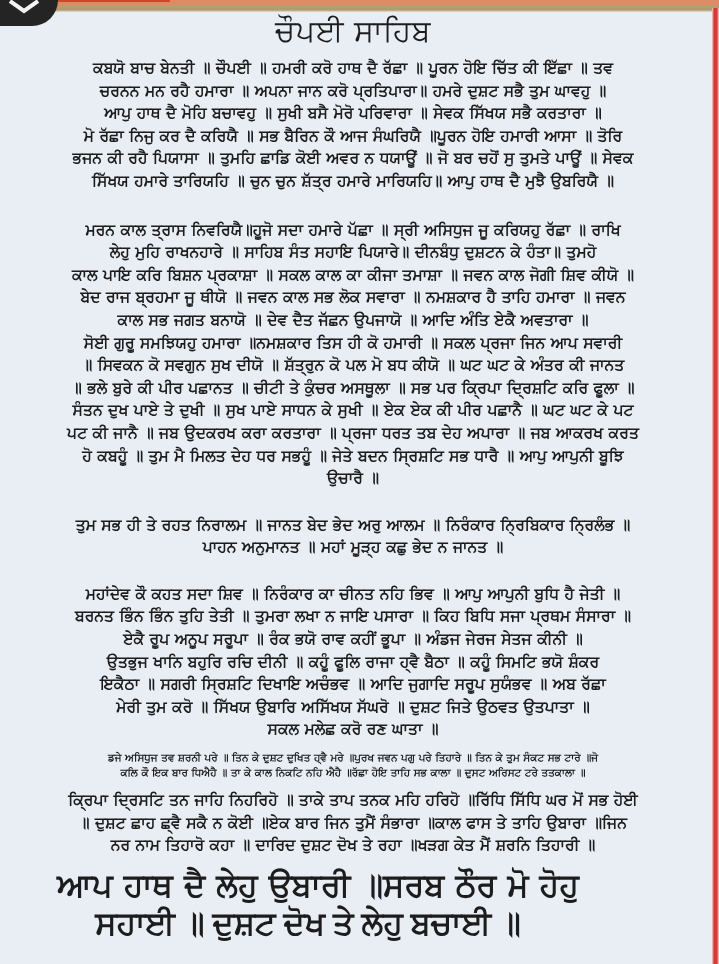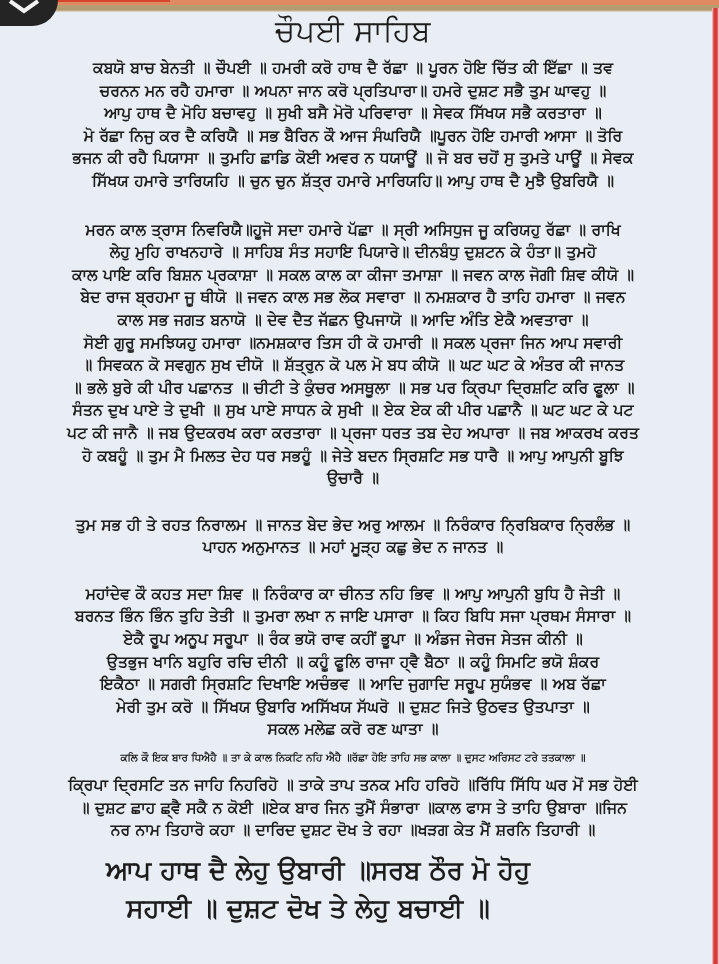--- a/index.html
+++ b/index.html
@@ -79,28 +79,28 @@
     .gap-small { height: 6px; }
     .gap-med { height: 8px; }
     .stanza-small {
       font-size: 10.4px;
       font-weight: bold;
       line-height: 15px;
       margin: 4px 0 4px 0;
     }
     .stanza-small .line { display:block; white-space: nowrap; }
     .closing {
-      font-size: 26px;
+      font-size: 32px;
       font-weight: bold;
       line-height: 38px;
       margin-top: 0;
     }
     .closing .line { display:block; white-space: nowrap; }
     .closing .line-1 { padding-right: 70px; }
-    .closing .line-2 { padding-right: 90px; }
+    .closing .line-2 { padding-right: 90px; font-family: Liberation Serif, serif; }
   </style>
 </head>
 <body>
 
 <div class="top-bar"></div>
 <div class="top-bar-red"></div>
 <div class="chevron-tab">
   <svg width="34" height="16" viewBox="0 0 34 16">
     <polyline points="3,1 17,11 31,1" fill="none" stroke="#f3f3f3" stroke-width="4"></polyline>
   </svg>
@@ -149,20 +149,21 @@
     <span class="line">ਮਹਾਂਦੇਵ ਕੌ ਕਹਤ ਸਦਾ ਸ਼ਿਵ ॥ ਨਿਰੰਕਾਰ ਕਾ ਚੀਨਤ ਨਹਿ ਭਿਵ ॥ ਆਪੁ ਆਪੁਨੀ ਬੁਧਿ ਹੈ ਜੇਤੀ ॥</span>
     <span class="line">ਬਰਨਤ ਭਿੰਨ ਭਿੰਨ ਤੁਹਿ ਤੇਤੀ ॥ ਤੁਮਰਾ ਲਖਾ ਨ ਜਾਇ ਪਸਾਰਾ ॥ ਕਿਹ ਬਿਧਿ ਸਜਾ ਪ੍ਰਥਮ ਸੰਸਾਰਾ ॥</span>
     <span class="line">ਏਕੈ ਰੂਪ ਅਨੂਪ ਸਰੂਪਾ ॥ ਰੰਕ ਭਯੋ ਰਾਵ ਕਹੀਂ ਭੂਪਾ ॥ ਅੰਡਜ ਜੇਰਜ ਸੇਤਜ ਕੀਨੀ ॥</span>
     <span class="line">ਉਤਭੁਜ ਖਾਨਿ ਬਹੁਰਿ ਰਚਿ ਦੀਨੀ ॥ ਕਹੂੰ ਫੂਲਿ ਰਾਜਾ ਹ੍ਵੈ ਬੈਠਾ ॥ ਕਹੂੰ ਸਿਮਟਿ ਭਯੋ ਸ਼ੰਕਰ</span>
     <span class="line">ਇਕੈਠਾ ॥ ਸਗਰੀ ਸ੍ਰਿਸ਼ਟਿ ਦਿਖਾਇ ਅਚੰਭਵ ॥ ਆਦਿ ਜੁਗਾਦਿ ਸਰੂਪ ਸੁਯੰਭਵ ॥ ਅਬ ਰੱਛਾ</span>
     <span class="line">ਮੇਰੀ ਤੁਮ ਕਰੋ ॥ ਸਿੱਖਯ ਉਬਾਰਿ ਅਸਿੱਖਯ ਸੱਘਰੋ ॥ ਦੁਸ਼ਟ ਜਿਤੇ ਉਠਵਤ ਉਤਪਾਤਾ ॥</span>
     <span class="line">ਸਕਲ ਮਲੇਛ ਕਰੋ ਰਣ ਘਾਤਾ ॥</span>
   </div>
 
   <div class="stanza-small">
+    <span class="line">ਡਜੇ ਅਸਿਧੁਜ ਤਵ ਸ਼ਰਨੀ ਪਰੇ ॥ ਤਿਨ ਕੇ ਦੁਸ਼ਟ ਦੁਖਿਤ ਹ੍ਵੈ ਮਰੇ ॥ਪੁਰਖ ਜਵਨ ਪਗੁ ਪਰੇ ਤਿਹਾਰੇ ॥ ਤਿਨ ਕੇ ਤੁਮ ਸੰਕਟ ਸਭ ਟਾਰੇ ॥ਜੋ</span>
     <span class="line">ਕਲਿ ਕੌ ਇਕ ਬਾਰ ਧਿਐਹੈ ॥ ਤਾ ਕੇ ਕਾਲ ਨਿਕਟਿ ਨਹਿ ਐਹੈ ॥ਰੱਛਾ ਹੋਇ ਤਾਹਿ ਸਭ ਕਾਲਾ ॥ ਦੁਸਟ ਅਰਿਸਟ ਟਰੇ ਤਤਕਾਲਾ ॥</span>
   </div>
 
   <div class="stanza">
     <span class="line">ਕ੍ਰਿਪਾ ਦ੍ਰਿਸਟਿ ਤਨ ਜਾਹਿ ਨਿਹਰਿਹੋ ॥ ਤਾਕੇ ਤਾਪ ਤਨਕ ਮਹਿ ਹਰਿਹੋ ॥ਰਿੱਧਿ ਸਿੱਧਿ ਘਰ ਮੋਂ ਸਭ ਹੋਈ</span>
     <span class="line">॥ ਦੁਸ਼ਟ ਛਾਹ ਛ੍ਵੈ ਸਕੈ ਨ ਕੋਈ ॥ਏਕ ਬਾਰ ਜਿਨ ਤੁਮੈਂ ਸੰਭਾਰਾ ॥ਕਾਲ ਫਾਸ ਤੇ ਤਾਹਿ ਉਬਾਰਾ ॥ਜਿਨ</span>
     <span class="line">ਨਰ ਨਾਮ ਤਿਹਾਰੋ ਕਹਾ ॥ ਦਾਰਿਦ ਦੁਸ਼ਟ ਦੋਖ ਤੇ ਰਹਾ ॥ਖੜਗ ਕੇਤ ਮੈਂ ਸ਼ਰਨਿ ਤਿਹਾਰੀ ॥</span>
   </div>
 
   <div class="closing">

